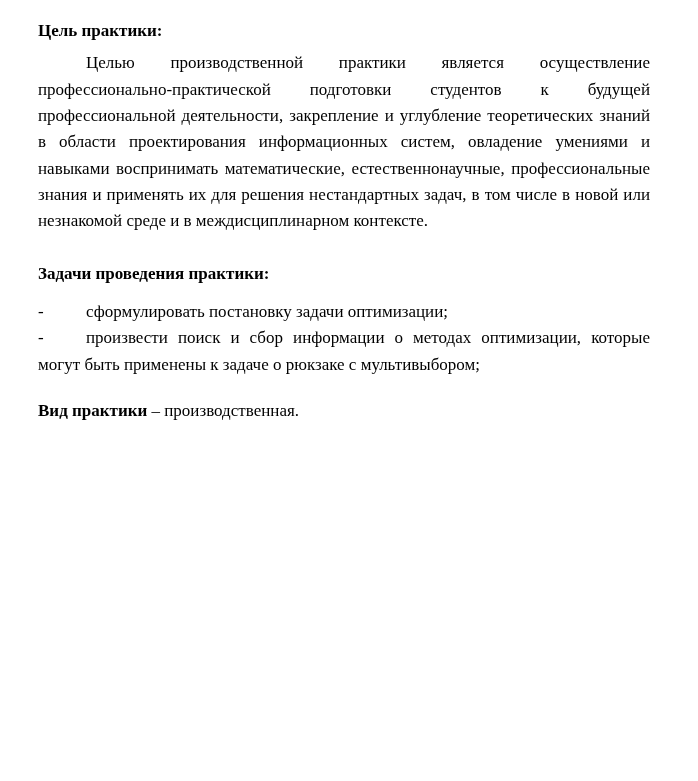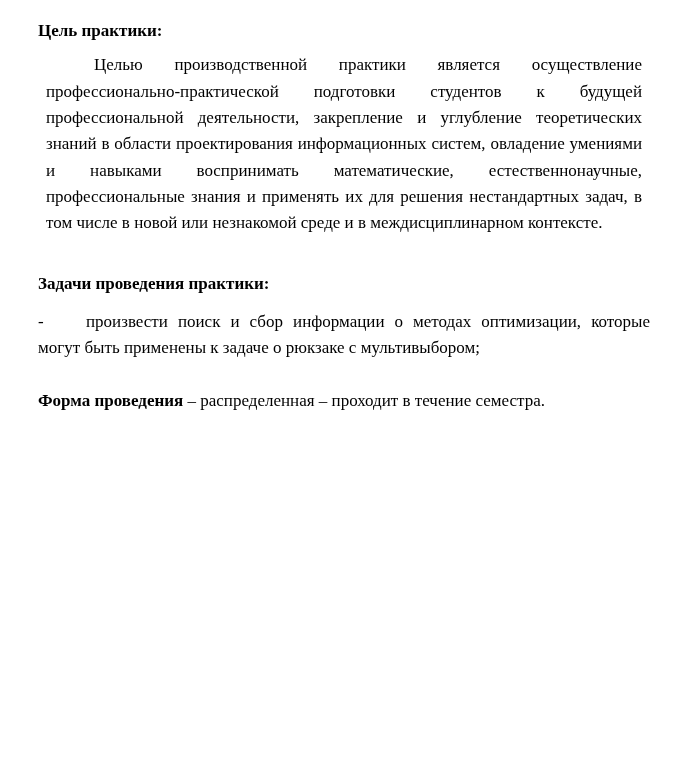--- a/index.html
+++ b/index.html
@@ -20,21 +20,21 @@
     box-sizing: border-box;
     width: 698px;
     height: 781px;
     padding: 18px 48px 0 38px;
   }
   .heading {
     font-weight: bold;
     margin: 0 0 6px 0;
   }
   p.para {
-    margin: 8px;
+    margin: 0;
     text-align: justify;
     text-justify: inter-word;
   }
   p.para.indent {
     text-indent: 48px;
   }
   .block-gap-lg {
     height: 26px;
   }
   .block-gap-md {
@@ -71,26 +71,29 @@
     <p class="para indent">Целью производственной практики является осуществление профессионально-практической подготовки студентов к будущей профессиональной деятельности, закрепление и углубление теоретических знаний в области проектирования информационных систем, овладение умениями и навыками воспринимать математические, естественнонаучные, профессиональные знания и применять их для решения нестандартных задач, в том числе в новой или незнакомой среде и в междисциплинарном контексте.</p>
   </div>
 
   <div class="block-gap-lg"></div>
 
   <div>
     <div class="heading">Задачи проведения практики:</div>
     <div class="block-gap-sm"></div>
 
     <p class="task-item">
+      <span class="dash">-</span><span>сформулировать постановку задачи оптимизации;</span>
+    </p>
+    <p class="task-item">
       <span class="dash">-</span><span>произвести поиск и сбор информации о методах оптимизации, которые могут быть применены к задаче о рюкзаке с мультивыбором;</span>
     </p>
   </div>
 
   <div class="block-gap-md"></div>
 
   <div>
+    <p class="info-line">
+      <b>Вид практики</b><span> – производственная.</span>
+    </p>
     <div class="block-gap-sm"></div>
-    <p class="info-line">
-      <b>Форма проведения</b><span> – распределенная – проходит в течение семестра.</span>
-    </p>
   </div>
 
 </div>
 
 </body></html>

